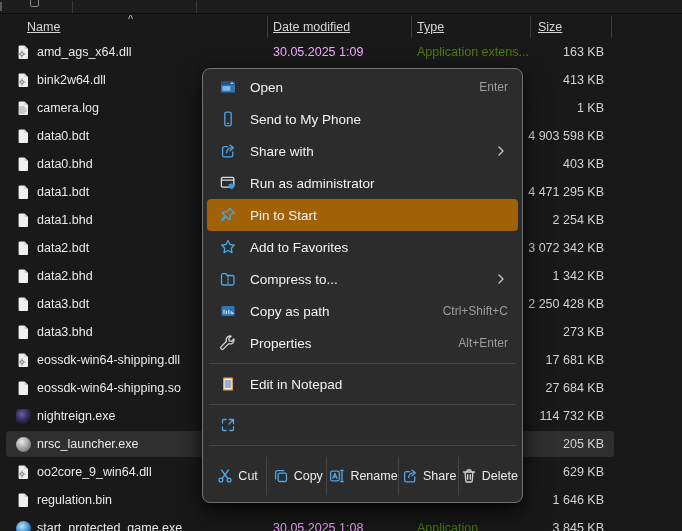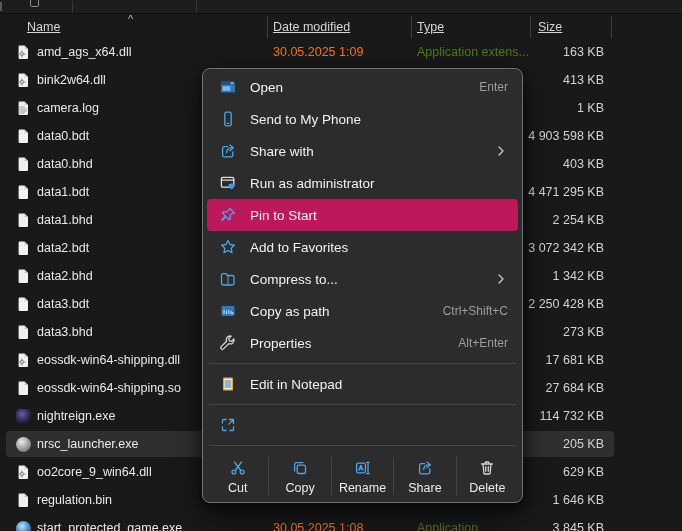--- a/index.html
+++ b/index.html
@@ -22,42 +22,42 @@
   .sortcaret{position:absolute;left:128px;top:-1px;color:#bdbdbd;font-size:11px;}
   .colsep{position:absolute;top:2px;width:1px;height:22px;background:#3d3d3d;}
 
   
   .filelist{position:absolute;left:0;top:38px;width:682px;}
   .frow{position:relative;height:28px;font-size:12.5px;color:#e9e9e9;}
   .frow .sel-bg{position:absolute;left:6px;right:68px;top:1px;bottom:1px;border-radius:4px;background:transparent;}
   .frow.selected .sel-bg{background:#2f2f2f;}
   .fic{position:absolute;left:15px;top:6px;width:16px;height:16px;display:flex;align-items:center;justify-content:center;}
   .fname{position:absolute;left:37px;top:7px;white-space:nowrap;}
-  .fdate{position:absolute;left:273px;top:7px;color:#f97316;white-space:nowrap;}
+  .fdate{position:absolute;left:273px;top:7px;color:#f0abfc;white-space:nowrap;}
   .ftype{position:absolute;left:417px;top:7px;color:#4d7c0f;white-space:nowrap;}
   .fsize{position:absolute;right:78px;top:7px;width:150px;text-align:right;color:#d3d3d3;white-space:nowrap;}
   .dot-exe{width:15px;height:15px;border-radius:50%;}
   .sq-exe{width:15px;height:15px;border-radius:4px;}
   .exe-dark{background:radial-gradient(circle at 40% 35%, #6b5fa8 0%, #3a3361 40%, #120f22 85%);}
   .exe-gray{background:radial-gradient(circle at 38% 32%, #e9e9e9 0%, #9a9a9a 55%, #575757 95%);}
   .exe-blue{background:radial-gradient(circle at 40% 35%, #bfe4f7 0%, #3e8fd0 50%, #123a66 95%);}
 
   
   .cmenu{position:absolute;left:202px;top:68px;width:321px;height:435px;background:#2c2c2c;
     border:1px solid #737373;border-radius:8px;box-shadow:0 12px 28px rgba(0,0,0,.6),0 3px 8px rgba(0,0,0,.45);
     padding:2px 4px;z-index:10;}
   .mi{height:32px;display:flex;align-items:center;gap:13px;padding:0 10px 0 12px;border-radius:4px;}
-  .mi.hover{background:#be185d;}
+  .mi.hover{background:#a16207;}
   .mi .ic{width:18px;height:18px;flex:0 0 18px;display:flex;align-items:center;justify-content:center;color:var(--accent);}
   .mi .lab{flex:1;font-size:13.5px;color:#f2f2f2;white-space:nowrap;}
   .mi .sc{font-size:12px;color:#9d9d9d;white-space:nowrap;}
   .mi .chev{width:14px;height:14px;color:#c9c9c9;display:flex;align-items:center;justify-content:center;}
   .mdiv{height:1px;background:#454545;margin:4px 2px;}
   .qrow{height:52px;display:flex;align-items:stretch;}
-  .qcell{flex:1;display:flex;flex-direction:column;align-items:center;justify-content:center;gap:3px;}
+  .qcell{flex:1;display:flex;flex-direction:row;align-items:center;justify-content:center;gap:3px;}
   .qcell .ic{width:20px;height:20px;color:var(--accent);display:flex;align-items:center;justify-content:center;}
   .qcell .lab{font-size:12.5px;color:#ececec;}
   .qsep{width:1px;background:#454545;margin:7px 0;}
   .gray-ic{color:#d4d4d4 !important;}
   svg{display:block;}
 </style>
 </head>
 <body>
 
 <div class="stage">

